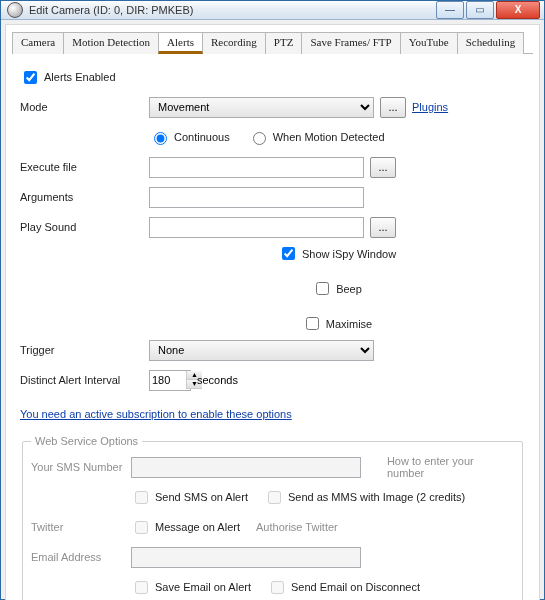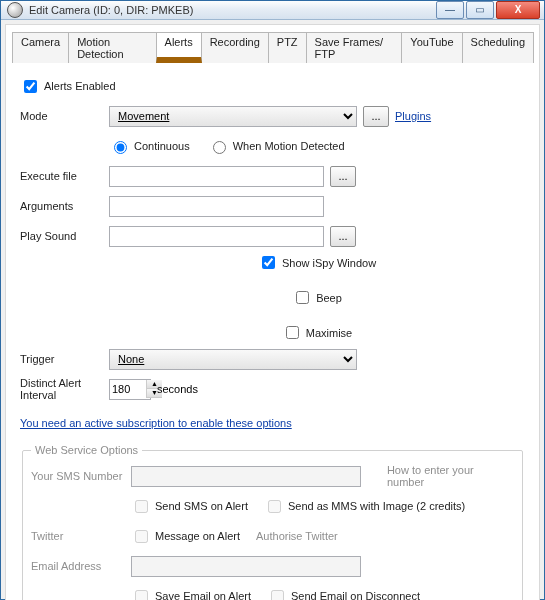--- a/index.html
+++ b/index.html
@@ -6,29 +6,29 @@
   body { margin: 0; background: #fff; }
   .window { width: 545px; height: 600px; border: 1px solid #2d6aa3; background: #f0f0f0; display: flex; flex-direction: column; box-shadow: 0 0 6px rgba(0,0,0,.3); }
   .titlebar { height: 28px; background: linear-gradient(#fdfefe,#e6edf5 45%,#d6e2ef); display: flex; align-items: center; padding: 0 4px 0 6px; border-bottom: 1px solid #9db7d1; }
   .titlebar .app-icon { width: 16px; height: 16px; border: 1px solid #555; border-radius: 50%; background: radial-gradient(circle at 35% 35%, #fff, #999); margin-right: 6px; }
   .titlebar .title { flex: 1; color: #333; }
   .win-btns { display: flex; gap: 2px; }
   .win-btn { width: 28px; height: 18px; border: 1px solid #6b8db5; border-radius: 2px; background: linear-gradient(#f2f7fc,#cfe0f2); display:flex; align-items:center; justify-content:center; color:#2a4d73; font-size:10px; line-height:1;}
   .win-btn.close { width: 44px; background: linear-gradient(#f48b7f,#d9402a); border-color:#a82e1d; color:#fff; font-weight:bold;}
   .client { flex:1; background:#fff; margin:4px; border:1px solid #d9d9d9; display:flex; flex-direction:column; padding:6px 6px 4px; }
   .tabs { display:flex; border-bottom:1px solid #b7b7b7; margin-bottom:10px; }
-  .tab { padding:3px 8px; border:1px solid #b7b7b7; border-bottom:none; background:#f4f4f4; margin-right:-1px; position:relative; top:1px; color:#222;}
-  .tab.active { background:#fff; border-bottom:6px solid #a16207; z-index:2; }
+  .tab { padding:3px 8px; border:1px solid #b7b7b7; border-bottom:none; background:#f4f4f4; margin-right:-1px; position:relative; top:1px; color:#222;font-family:Liberation Serif, serif;}
+  .tab.active { background:#fff; border-bottom:3px solid #a16207; z-index:2; }
   .form { padding: 0 8px 0 8px; flex:1; overflow:hidden; }
   .row { display:flex; align-items:center; min-height:26px; margin-bottom:4px; }
-  .lbl { width:89px; color:#222; }
+  .lbl { width:129px; color:#222; }
   .ctrl { flex:1; display:flex; align-items:center; gap:6px; }
   input[type=text], select { height:21px; border:1px solid #abadb3; background:#fff; padding:0 4px; }
   .wide { width:215px; }
-  .sel { width:248px; background:linear-gradient(#f9f9f9,#e4e4e4);text-decoration:underline; }
+  .sel { width:225px; background:linear-gradient(#f9f9f9,#e4e4e4); }
   .btn-ellipsis { width:26px; height:21px; border:1px solid #8e8f8f; background:linear-gradient(#fdfdfd,#e2e2e2); border-radius:2px; text-align:center; line-height:17px; }
   .chk { display:inline-flex; align-items:center; gap:4px; color:#222; }
   input[type=checkbox] { width:13px; height:13px; }
   input[type=radio] { width:13px; height:13px; }
   .link { color:#0b3ea8; text-decoration:underline; }
   .spinner { width:42px; height:21px; border:1px solid #abadb3; display:inline-flex; align-items:center; }
   .spinner input { border:none; width:36px; height:19px; padding:0 2px; }
   .spinner .spins { display:flex; flex-direction:column; border-left:1px solid #ccc; }
   .spinner .spins div { width:15px; height:9px; font-size:7px; text-align:center; line-height:8px; background:linear-gradient(#f6f6f6,#ddd); border-bottom:1px solid #ccc;}
   fieldset.ws { border:1px solid #d0d0d0; border-radius:2px; margin-top:8px; padding:8px 8px 10px 8px; color:#8f8f8f; }

